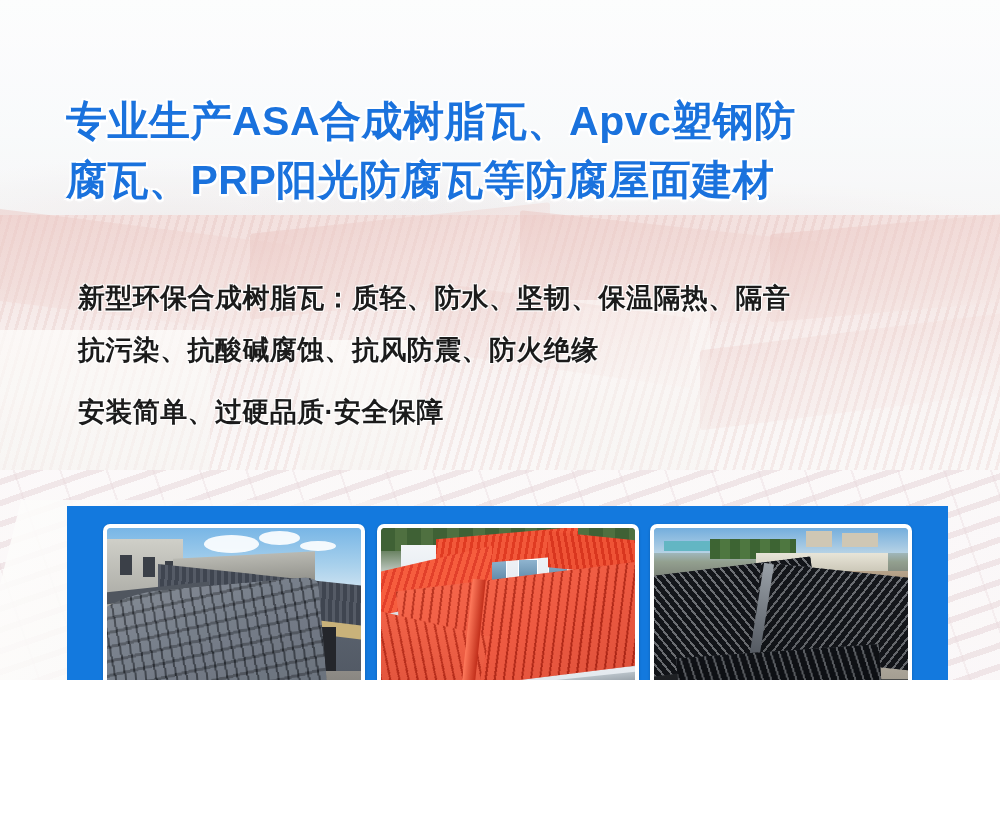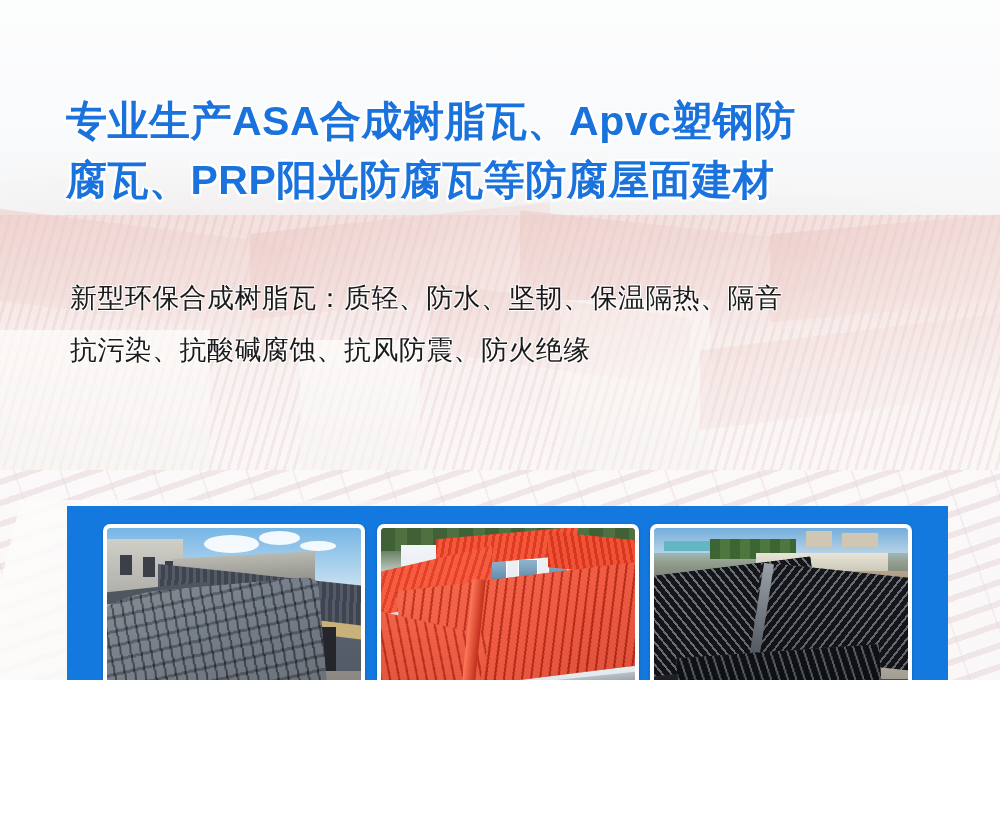--- a/index.html
+++ b/index.html
@@ -112,26 +112,26 @@
       -2px  2px 0 rgba(255,255,255,.95),
        2px  2px 0 rgba(255,255,255,.95),
        0    3px 2px rgba(255,255,255,.9);
     white-space: nowrap;
   }
   .headline .hl-line { display: block; }
 
   
   .subcopy {
     position: absolute;
-    left: 70px;
+    left: 78px;
     top: 272px;
     width: 890px;
     color: #1b1b1b;
     font-size: 27px;
-    font-weight: normal;
+    font-weight: bold;
     line-height: 52px;
     letter-spacing: .4px;
     text-shadow:
       -1px -1px 0 rgba(255,255,255,.85),
        1px -1px 0 rgba(255,255,255,.85),
       -1px  1px 0 rgba(255,255,255,.85),
        1px  1px 0 rgba(255,255,255,.85);
     white-space: nowrap;
   }
   .subcopy .sub-line { display: block; }
@@ -299,20 +299,21 @@
   </div>
 
   <div class="headline">
     <span class="hl-line">专业生产ASA合成树脂瓦、Apvc塑钢防</span>
     <span class="hl-line">腐瓦、PRP阳光防腐瓦等防腐屋面建材</span>
   </div>
 
   <div class="subcopy">
     <span class="sub-line">新型环保合成树脂瓦：质轻、防水、坚韧、保温隔热、隔音</span>
     <span class="sub-line">抗污染、抗酸碱腐蚀、抗风防震、防火绝缘</span>
+    <span class="sub-line gap">安装简单、过硬品质·安全保障</span>
   </div>
 
   <div class="gallery">
 
     <div class="photo">
       <div class="photo-inner ph1">
         <div class="sky"></div>
         <div class="cloud" style="left:38%; top:4%; width:22%; height:9%;"></div>
         <div class="cloud" style="left:60%; top:2%; width:16%; height:7%;"></div>
         <div class="cloud" style="left:76%; top:7%; width:14%; height:5%;"></div>

